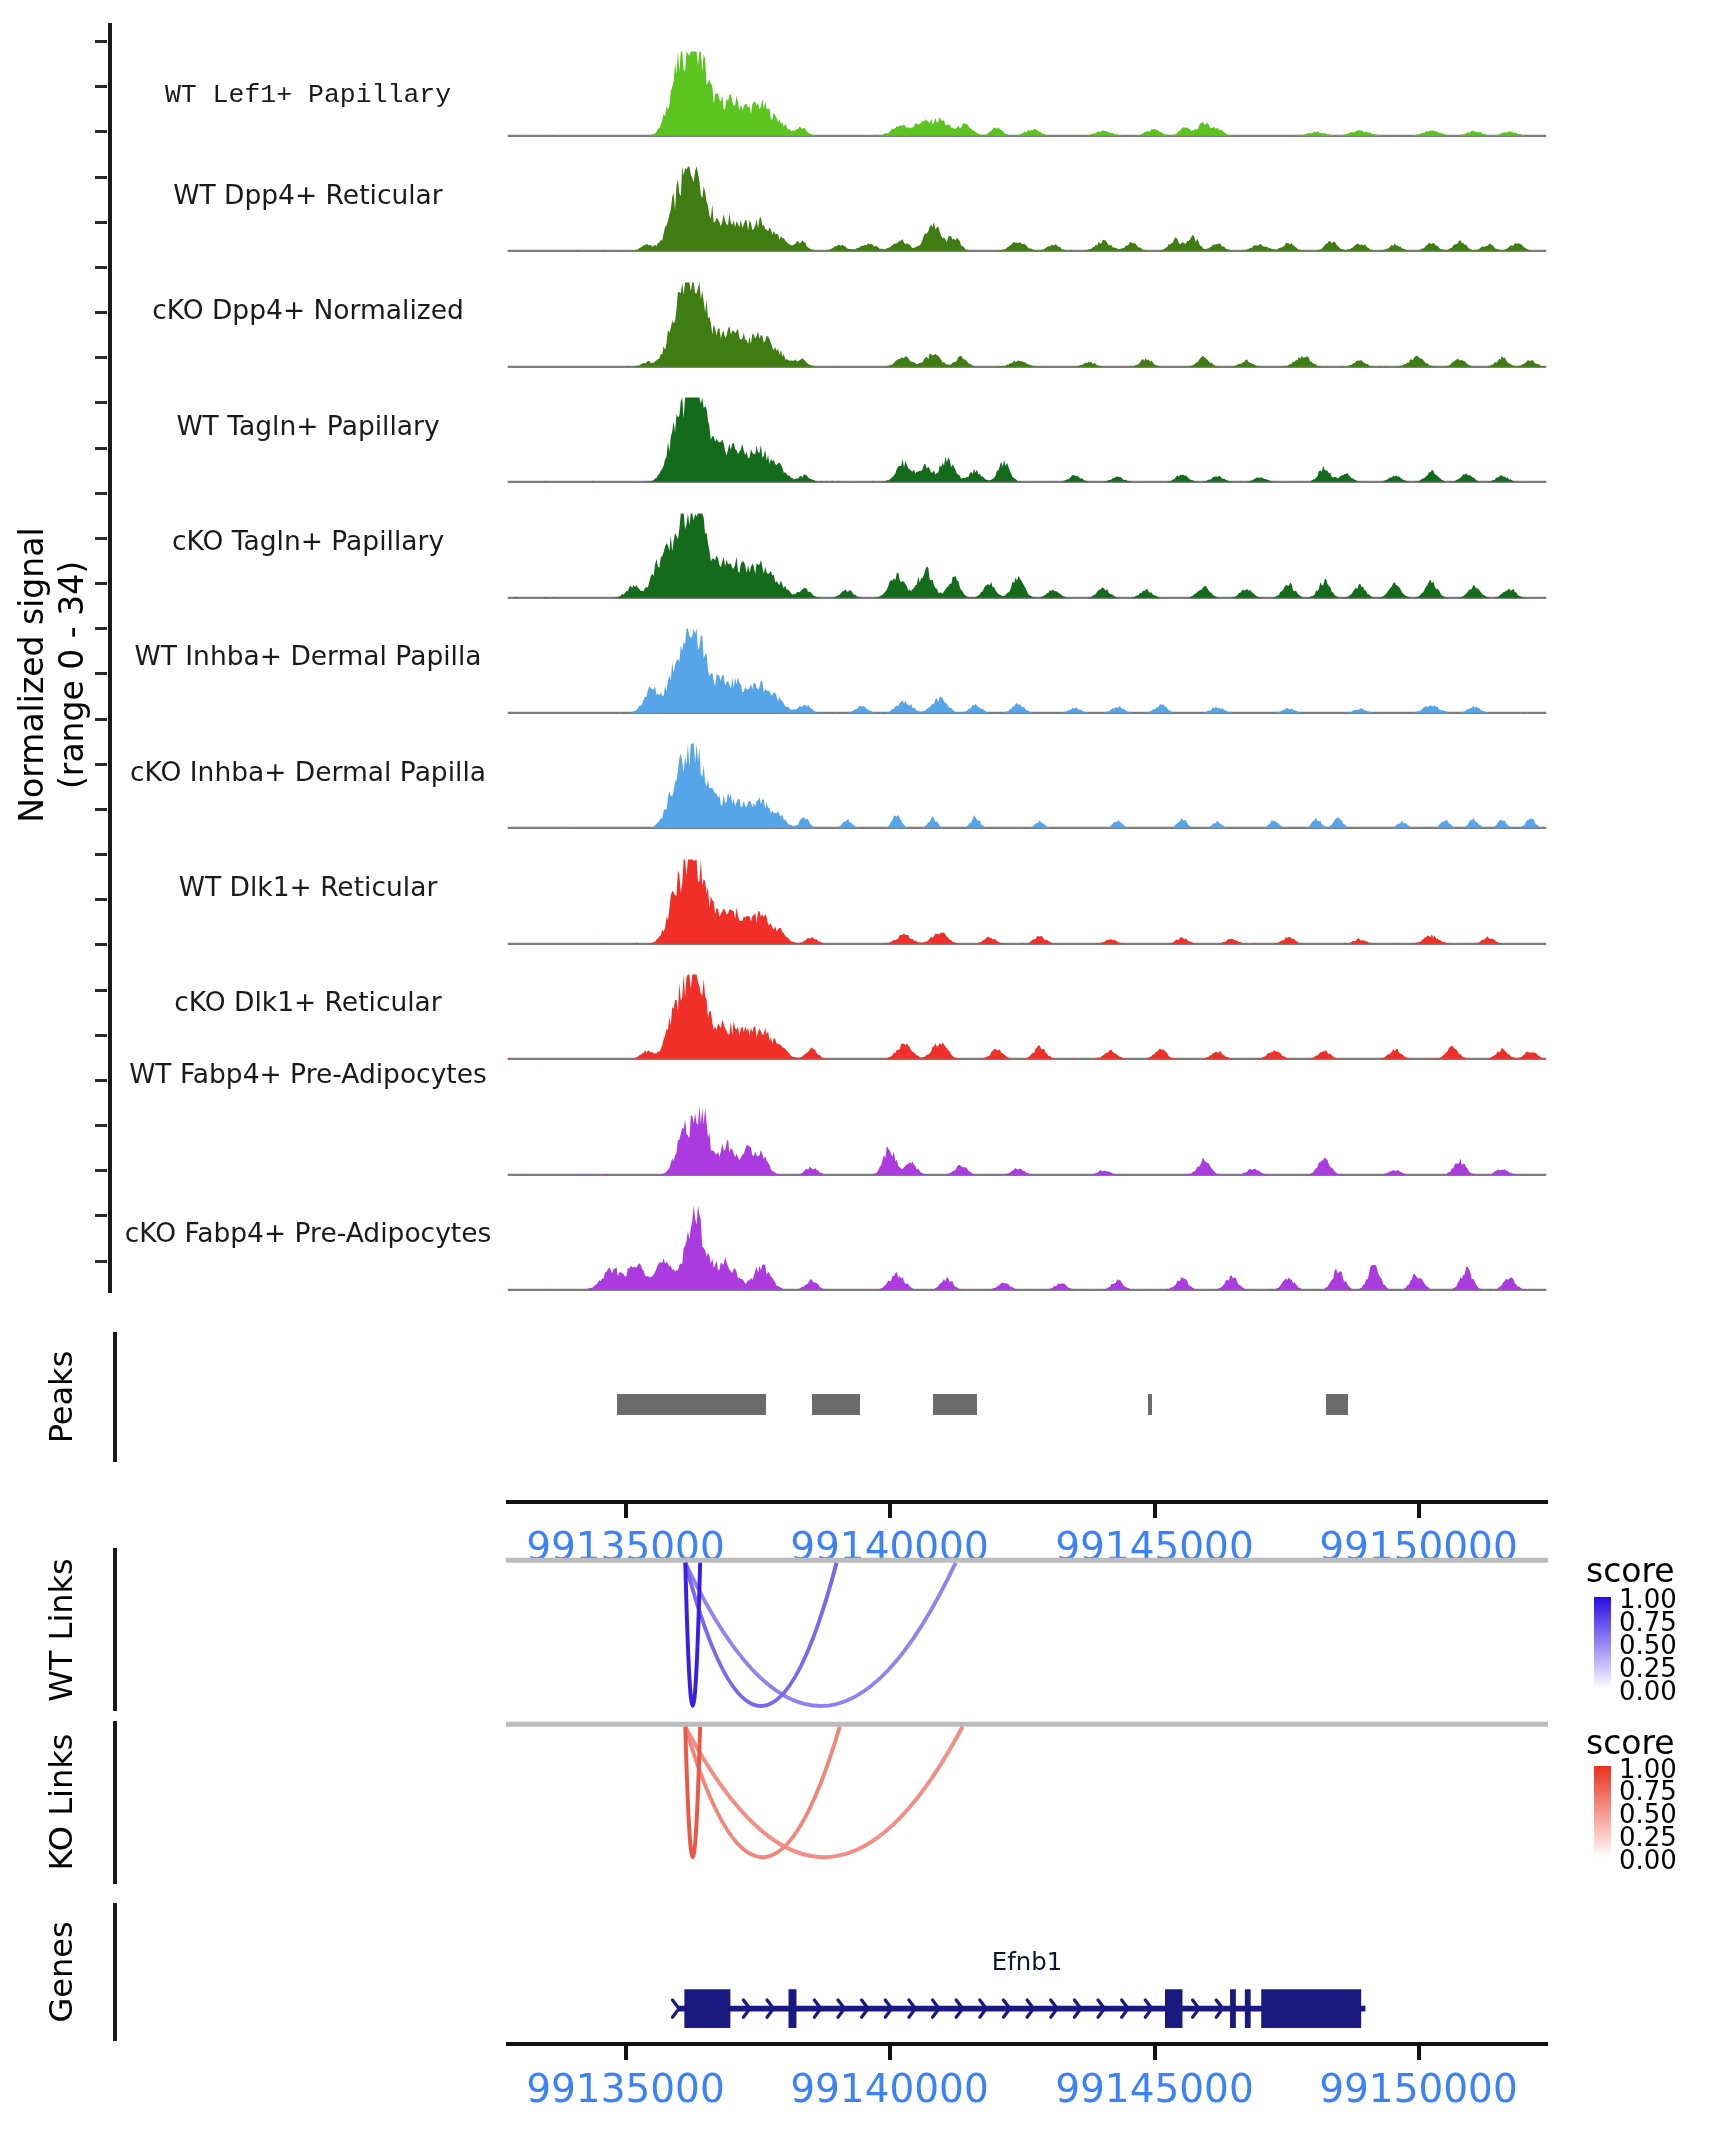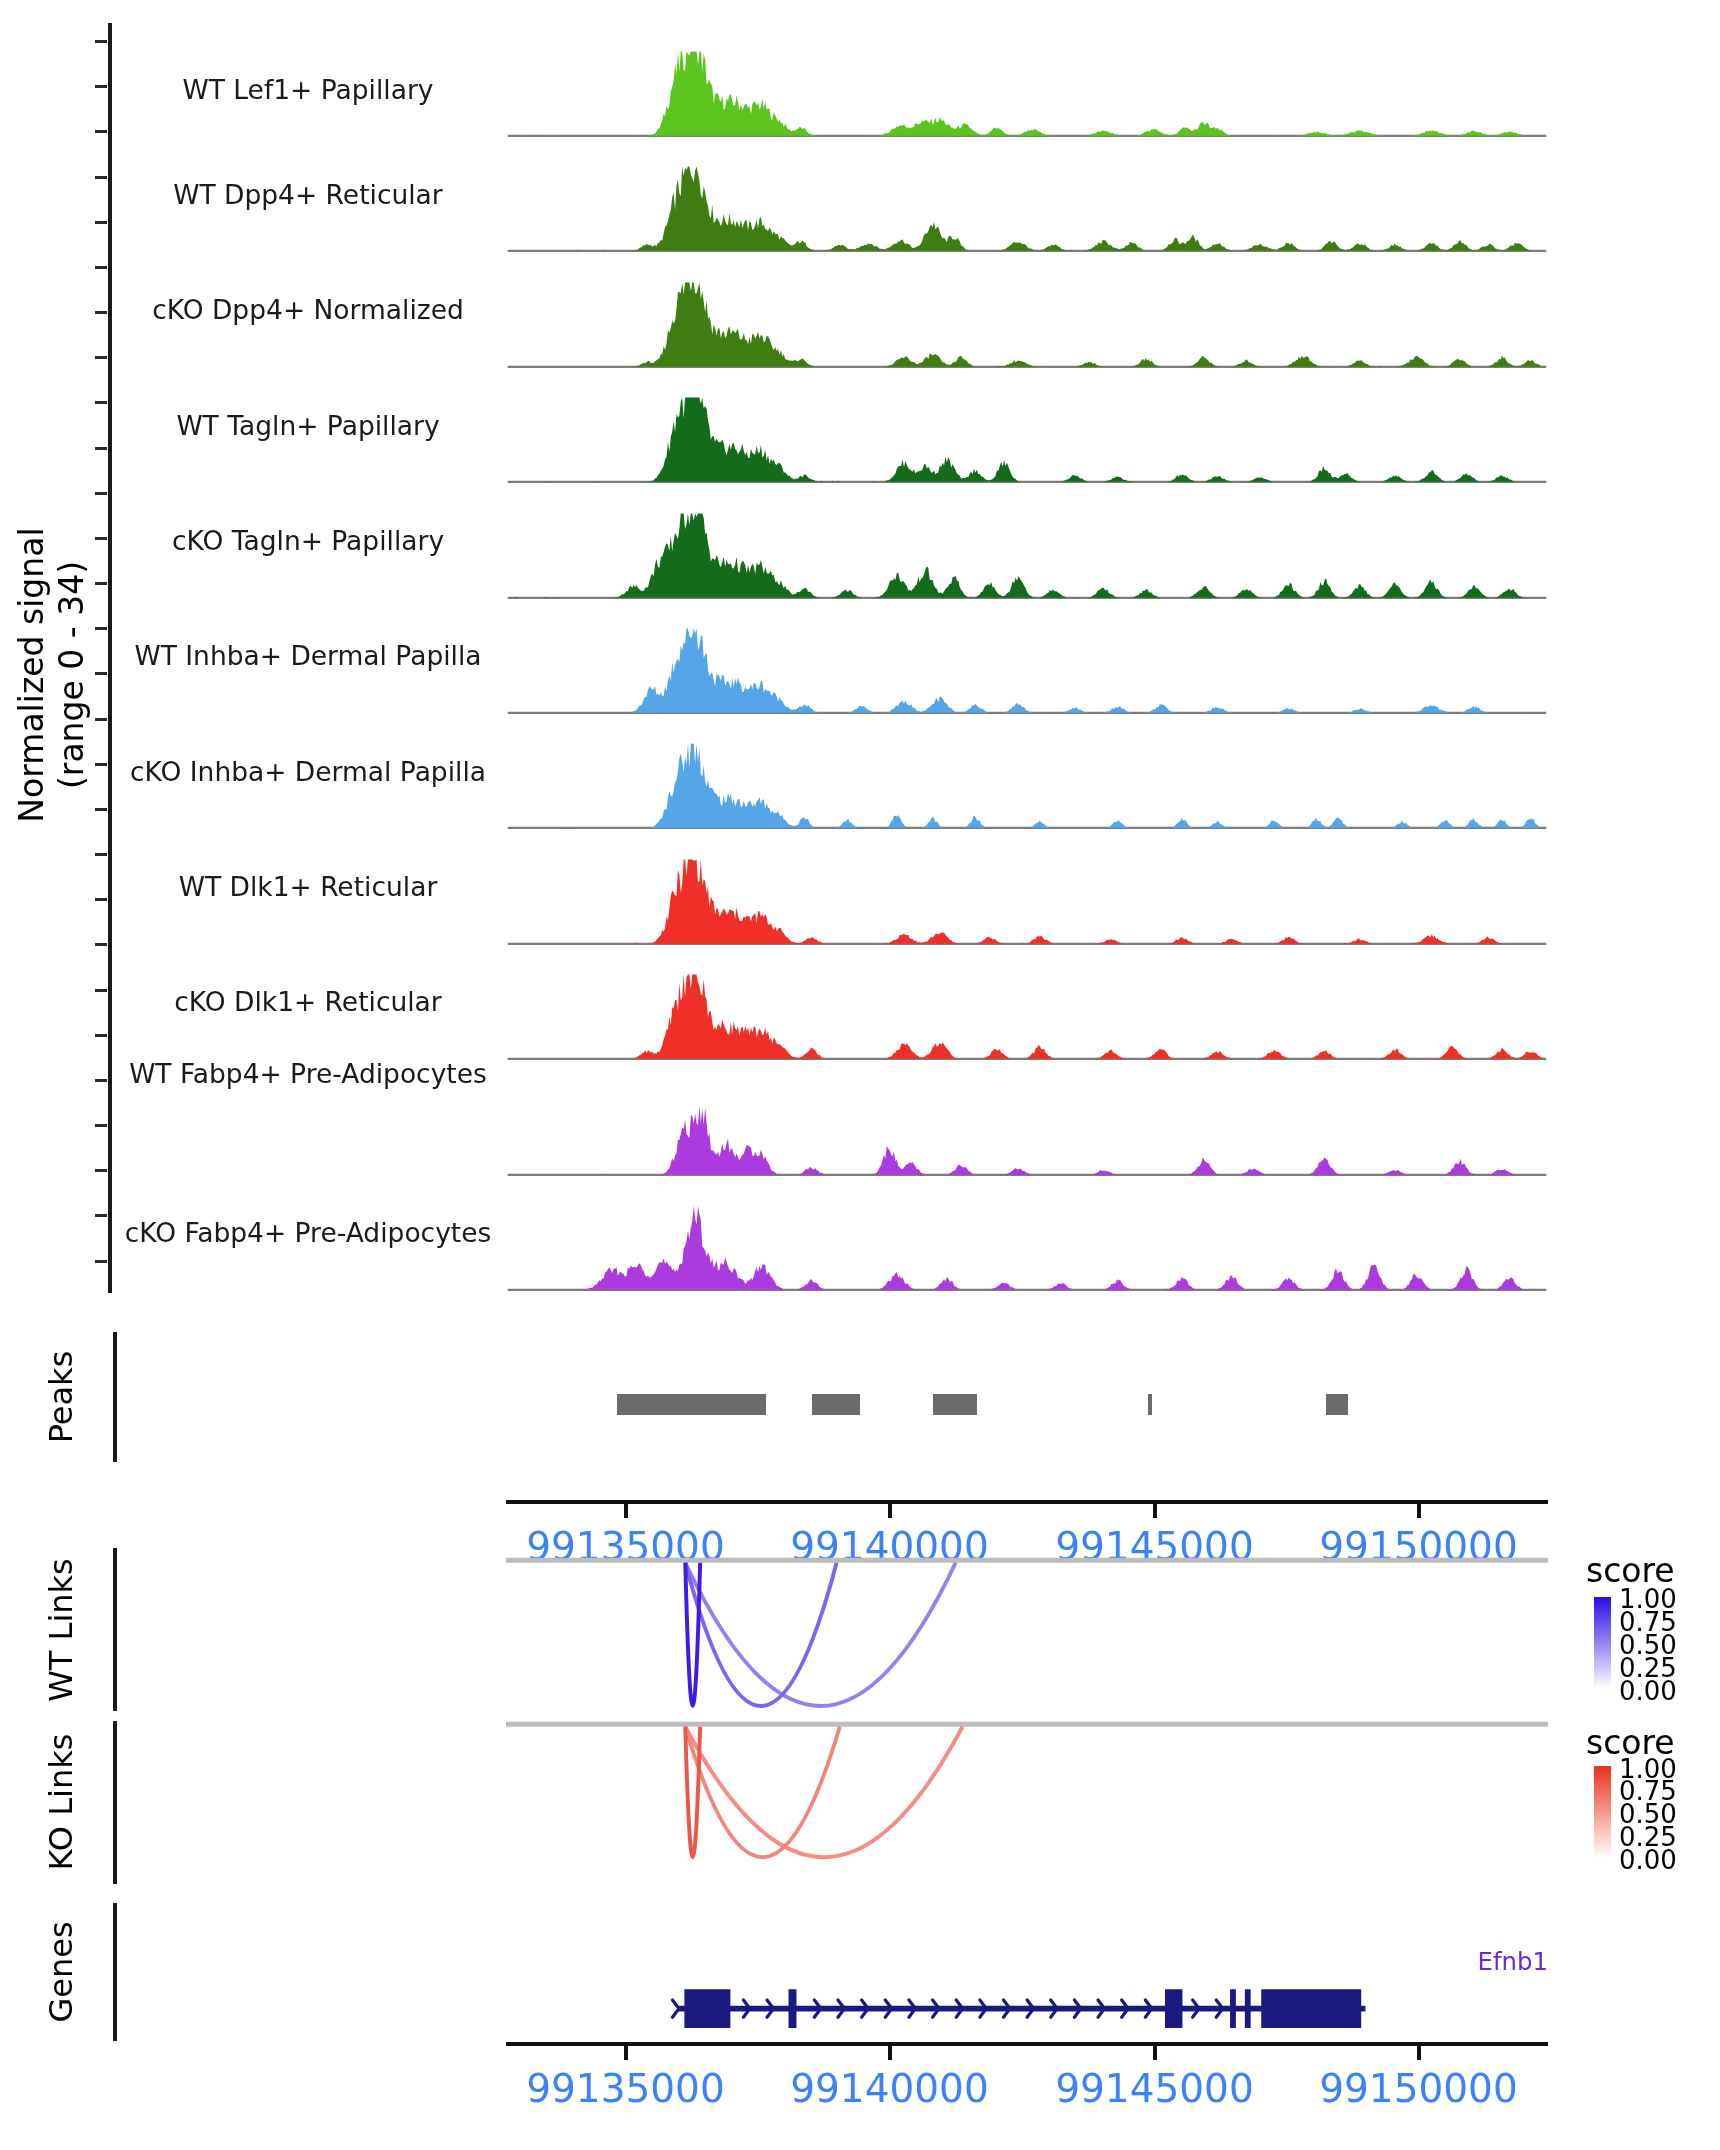--- a/index.html
+++ b/index.html
@@ -26,21 +26,21 @@
   .axis-num{
     position:absolute;width:287px;text-align:center;font-size:39px;color:#3b82f6;
   }
   .axis-title{
     position:absolute;text-align:center;font-size:39px;color:#000;
   }
   .peak-rect{position:absolute;background:#6b6b6b;}
   .legend-title{position:absolute;font-size:33px;color:#000;}
   .legend-bar{position:absolute;width:17px;height:92px;}
   .legend-num{position:absolute;font-size:26px;color:#000;width:86px;}
-  .gene-name{position:absolute;text-align:right;font-size:24.4px;color:#6d28d9;}
+  .gene-name{position:absolute;text-align:center;font-size:24.4px;color:#0f172a;}
   svg{position:absolute;display:block;}
 </style>
 </head>
 <body>
 
 <div id="fig">
 
   <div class="ylab" style="left:52px;top:675px;">
     <div>Normalized signal</div>
     <div>(range 0 - 34)</div>
@@ -82,21 +82,21 @@
   <div class="spine" style="left:113px;top:1548px;width:3.6px;height:163px;"></div>
   <div class="spine" style="left:113px;top:1721px;width:3.6px;height:163px;"></div>
   <div class="spine" style="left:113px;top:1903px;width:3.6px;height:138px;"></div>
 
   <div class="rot-label" style="left:61px;top:1397px;">Peaks</div>
   <div class="rot-label" style="left:61px;top:1630px;">WT Links</div>
   <div class="rot-label" style="left:61px;top:1802px;">KO Links</div>
   <div class="rot-label" style="left:61px;top:1972px;">Genes</div>
 
   <div id="tracks">
-      <div class="track-label" style="top:74px;">WT Lef1+ Papillary</div>
+      <div class="track-label" style="top:80px;font-family:Liberation Mono, monospace;">WT Lef1+ Papillary</div>
       <svg width="1042" height="115" viewBox="0 0 1454 161" style="left:506px;top:23px;">
         <line x1="0" y1="158" x2="1454" y2="158" stroke="#7d7d7d" stroke-width="3"></line>
         <polygon points="0,158 0.0,158.0 2.0,158.0 4.0,158.0 6.0,158.0 8.0,158.0 10.0,158.0 12.0,158.0 14.0,158.0 16.0,158.0 18.0,158.0 20.0,157.9 22.0,158.0 24.0,158.0 26.0,156.6 28.0,158.0 30.0,158.0 32.0,158.0 34.0,158.0 36.0,158.0 38.1,158.0 40.1,158.0 42.1,158.0 44.1,158.0 46.1,158.0 48.1,158.0 50.1,158.0 52.1,158.0 54.1,158.0 56.1,158.0 58.1,158.0 60.1,156.6 62.1,158.0 64.1,158.0 66.1,158.0 68.1,158.0 70.1,158.0 72.1,156.3 74.1,158.0 76.1,158.0 78.1,158.0 80.1,158.0 82.1,158.0 84.1,158.0 86.1,158.0 88.1,158.0 90.1,158.0 92.1,158.0 94.1,158.0 96.1,158.0 98.1,158.0 100.1,158.0 102.1,158.0 104.1,158.0 106.1,158.0 108.1,158.0 110.2,158.0 112.2,158.0 114.2,158.0 116.2,158.0 118.2,158.0 120.2,158.0 122.2,158.0 124.2,158.0 126.2,158.0 128.2,158.0 130.2,158.0 132.2,158.0 134.2,158.0 136.2,158.0 138.2,158.0 140.2,158.0 142.2,158.0 144.2,158.0 146.2,158.0 148.2,158.0 150.2,158.0 152.2,158.0 154.2,158.0 156.2,158.0 158.2,158.0 160.2,158.0 162.2,158.0 164.2,158.0 166.2,158.0 168.2,158.0 170.2,158.0 172.2,158.0 174.2,158.0 176.2,158.0 178.2,158.0 180.2,158.0 182.3,158.0 184.3,158.0 186.3,158.0 188.3,158.0 190.3,157.9 192.3,157.9 194.3,157.8 196.3,157.6 198.3,157.3 200.3,157.0 202.3,155.8 204.3,155.8 206.3,154.6 208.3,152.2 210.3,148.2 212.3,147.5 214.3,142.3 216.3,136.0 218.3,126.9 220.3,130.6 222.3,116.3 224.3,121.6 226.3,115.8 228.3,95.4 230.3,89.1 232.3,81.5 234.3,56.4 236.3,71.6 238.3,40.0 240.3,68.1 242.3,40.0 244.3,40.0 246.3,65.2 248.3,67.8 250.3,40.0 252.3,42.8 254.3,45.7 256.4,40.0 258.4,40.0 260.4,40.0 262.4,40.0 264.4,40.0 266.4,59.6 268.4,40.0 270.4,40.0 272.4,68.3 274.4,42.7 276.4,51.4 278.4,86.3 280.4,83.6 282.4,78.7 284.4,85.3 286.4,87.8 288.4,113.5 290.4,99.3 292.4,98.8 294.4,98.2 296.4,107.1 298.4,110.4 300.4,100.8 302.4,121.5 304.4,119.9 306.4,105.2 308.4,109.5 310.4,100.8 312.4,99.5 314.4,109.6 316.4,116.1 318.4,114.7 320.4,102.2 322.4,111.2 324.4,122.4 326.4,114.0 328.5,122.1 330.5,117.6 332.5,113.2 334.5,113.7 336.5,118.9 338.5,115.8 340.5,127.9 342.5,113.9 344.5,110.2 346.5,110.2 348.5,115.4 350.5,111.8 352.5,121.1 354.5,116.9 356.5,105.6 358.5,119.9 360.5,109.7 362.5,121.5 364.5,119.8 366.5,120.3 368.5,134.9 370.5,135.1 372.5,125.4 374.5,129.3 376.5,133.8 378.5,138.7 380.5,134.9 382.5,140.9 384.5,139.2 386.5,145.1 388.5,140.9 390.5,145.5 392.5,149.0 394.5,148.3 396.5,151.6 398.5,150.7 400.6,150.0 402.6,150.9 404.6,148.5 406.6,148.4 408.6,145.2 410.6,146.3 412.6,148.7 414.6,146.8 416.6,148.1 418.6,151.8 420.6,153.7 422.6,155.0 424.6,155.3 426.6,156.3 428.6,157.2 430.6,157.5 432.6,158.0 434.6,157.9 436.6,157.9 438.6,158.0 440.6,158.0 442.6,158.0 444.6,158.0 446.6,158.0 448.6,158.0 450.6,158.0 452.6,158.0 454.6,158.0 456.6,158.0 458.6,158.0 460.6,158.0 462.6,158.0 464.6,158.0 466.6,158.0 468.6,158.0 470.6,158.0 472.7,158.0 474.7,158.0 476.7,158.0 478.7,158.0 480.7,158.0 482.7,158.0 484.7,158.0 486.7,158.0 488.7,158.0 490.7,158.0 492.7,158.0 494.7,158.0 496.7,158.0 498.7,158.0 500.7,158.0 502.7,158.0 504.7,158.0 506.7,158.0 508.7,157.3 510.7,156.5 512.7,157.9 514.7,157.8 516.7,157.7 518.7,157.6 520.7,157.3 522.7,157.2 524.7,156.4 526.7,155.4 528.7,154.5 530.7,154.2 532.7,154.2 534.7,152.5 536.7,149.9 538.7,148.2 540.7,147.9 542.7,147.5 544.7,144.7 546.8,145.6 548.8,143.5 550.8,143.4 552.8,143.9 554.8,141.7 556.8,144.9 558.8,146.5 560.8,146.1 562.8,147.8 564.8,146.2 566.8,146.2 568.8,144.9 570.8,140.1 572.8,141.4 574.8,141.9 576.8,141.9 578.8,140.0 580.8,136.6 582.8,138.1 584.8,134.6 586.8,136.4 588.8,138.1 590.8,140.5 592.8,133.8 594.8,142.5 596.8,139.4 598.8,132.7 600.8,139.7 602.8,137.8 604.8,131.5 606.8,136.6 608.8,136.4 610.8,136.4 612.8,142.4 614.8,143.1 616.8,142.0 618.9,142.4 620.9,146.7 622.9,146.7 624.9,148.1 626.9,148.2 628.9,146.3 630.9,143.6 632.9,147.8 634.9,146.8 636.9,141.1 638.9,140.4 640.9,141.3 642.9,141.3 644.9,143.4 646.9,147.4 648.9,147.7 650.9,150.6 652.9,150.8 654.9,152.5 656.9,154.0 658.9,154.9 660.9,155.7 662.9,156.6 664.9,156.6 666.9,156.4 668.9,156.4 670.9,154.9 672.9,154.6 674.9,151.8 676.9,151.2 678.9,148.3 680.9,146.8 682.9,146.5 684.9,148.3 686.9,145.9 688.9,148.7 691.0,149.7 693.0,151.3 695.0,153.8 697.0,154.9 699.0,155.4 701.0,156.3 703.0,157.0 705.0,157.4 707.0,157.5 709.0,157.5 711.0,157.3 713.0,156.8 715.0,156.3 717.0,156.2 719.0,155.3 721.0,154.5 723.0,152.5 725.0,152.3 727.0,152.6 729.0,149.4 731.0,151.3 733.0,149.5 735.0,150.9 737.0,148.1 739.0,149.3 741.0,149.5 743.0,152.3 745.0,152.0 747.0,153.7 749.0,155.2 751.0,155.2 753.0,156.4 755.0,156.9 757.0,157.2 759.0,157.5 761.0,157.7 763.0,157.8 765.1,157.9 767.1,157.9 769.1,158.0 771.1,158.0 773.1,158.0 775.1,157.6 777.1,158.0 779.1,158.0 781.1,158.0 783.1,158.0 785.1,158.0 787.1,158.0 789.1,158.0 791.1,158.0 793.1,158.0 795.1,158.0 797.1,158.0 799.1,157.9 801.1,157.9 803.1,157.8 805.1,157.7 807.1,157.5 809.1,157.3 811.1,157.0 813.1,157.0 815.1,156.0 817.1,155.3 819.1,155.2 821.1,154.7 823.1,154.4 825.1,152.5 827.1,151.6 829.1,152.7 831.1,151.3 833.1,150.4 835.1,150.8 837.2,151.7 839.2,151.7 841.2,153.0 843.2,153.5 845.2,154.2 847.2,154.1 849.2,155.8 851.2,155.9 853.2,156.2 855.2,156.5 857.2,156.8 859.2,157.4 861.2,157.6 863.2,157.7 865.2,157.8 867.2,157.9 869.2,157.9 871.2,157.9 873.2,157.9 875.2,157.8 877.2,157.7 879.2,157.5 881.2,157.3 883.2,156.7 885.2,156.8 887.2,155.4 889.2,154.6 891.2,153.1 893.2,152.3 895.2,151.4 897.2,151.4 899.2,151.9 901.2,148.9 903.2,149.2 905.2,148.5 907.2,149.0 909.3,149.7 911.3,151.3 913.3,152.9 915.3,153.0 917.3,154.3 919.3,155.6 921.3,156.0 923.3,156.0 925.3,156.8 927.3,156.9 929.3,156.7 931.3,156.7 933.3,155.6 935.3,155.7 937.3,153.9 939.3,151.8 941.3,150.0 943.3,148.0 945.3,146.3 947.3,145.8 949.3,147.3 951.3,145.8 953.3,148.1 955.3,148.7 957.3,151.1 959.3,150.6 961.3,149.5 963.3,148.0 965.3,149.9 967.3,145.6 969.3,140.7 971.3,139.9 973.3,138.4 975.3,142.4 977.3,141.6 979.3,139.4 981.3,142.2 983.4,147.3 985.4,146.7 987.4,146.8 989.4,145.6 991.4,148.4 993.4,146.2 995.4,148.6 997.4,150.6 999.4,149.2 1001.4,151.8 1003.4,153.3 1005.4,154.7 1007.4,156.0 1009.4,156.7 1011.4,157.2 1013.4,157.5 1015.4,157.7 1017.4,156.3 1019.4,157.9 1021.4,158.0 1023.4,158.0 1025.4,158.0 1027.4,158.0 1029.4,158.0 1031.4,158.0 1033.4,158.0 1035.4,158.0 1037.4,158.0 1039.4,158.0 1041.4,158.0 1043.4,158.0 1045.4,158.0 1047.4,158.0 1049.4,158.0 1051.4,158.0 1053.4,158.0 1055.5,158.0 1057.5,158.0 1059.5,158.0 1061.5,158.0 1063.5,158.0 1065.5,158.0 1067.5,158.0 1069.5,158.0 1071.5,157.2 1073.5,158.0 1075.5,158.0 1077.5,158.0 1079.5,158.0 1081.5,158.0 1083.5,158.0 1085.5,158.0 1087.5,158.0 1089.5,158.0 1091.5,158.0 1093.5,158.0 1095.5,158.0 1097.5,157.9 1099.5,157.9 1101.5,157.8 1103.5,157.9 1105.5,157.6 1107.5,157.5 1109.5,157.3 1111.5,156.9 1113.5,156.5 1115.5,156.3 1117.5,155.5 1119.5,154.7 1121.5,153.9 1123.5,154.5 1125.5,153.8 1127.6,154.1 1129.6,151.9 1131.6,153.5 1133.6,151.4 1135.6,152.9 1137.6,153.9 1139.6,153.9 1141.6,154.8 1143.6,153.7 1145.6,155.2 1147.6,155.7 1149.6,155.9 1151.6,156.4 1153.6,156.8 1155.6,156.9 1157.6,157.2 1159.6,157.3 1161.6,157.3 1163.6,157.2 1165.6,157.0 1167.6,157.0 1169.6,156.6 1171.6,156.2 1173.6,155.1 1175.6,155.4 1177.6,154.3 1179.6,153.1 1181.6,152.8 1183.6,153.0 1185.6,153.2 1187.6,151.3 1189.6,150.8 1191.6,150.3 1193.6,150.5 1195.6,150.4 1197.6,152.2 1199.7,152.8 1201.7,152.1 1203.7,153.1 1205.7,153.7 1207.7,153.4 1209.7,155.0 1211.7,155.3 1213.7,155.9 1215.7,156.4 1217.7,156.5 1219.7,156.8 1221.7,157.2 1223.7,157.4 1225.7,157.6 1227.7,157.7 1229.7,157.8 1231.7,157.8 1233.7,157.9 1235.7,157.9 1237.7,158.0 1239.7,158.0 1241.7,158.0 1243.7,158.0 1245.7,158.0 1247.7,158.0 1249.7,158.0 1251.7,158.0 1253.7,158.0 1255.7,158.0 1257.7,157.9 1259.7,157.9 1261.7,157.8 1263.7,157.7 1265.7,157.9 1267.7,156.4 1269.7,156.9 1271.7,156.8 1273.8,155.9 1275.8,156.1 1277.8,155.2 1279.8,153.7 1281.8,154.0 1283.8,153.7 1285.8,151.3 1287.8,151.8 1289.8,151.4 1291.8,150.4 1293.8,151.4 1295.8,150.1 1297.8,151.4 1299.8,151.6 1301.8,152.1 1303.8,154.3 1305.8,153.5 1307.8,154.8 1309.8,154.8 1311.8,155.8 1313.8,156.5 1315.8,156.9 1317.8,157.2 1319.8,157.4 1321.8,157.6 1323.8,157.6 1325.8,157.6 1327.8,157.6 1329.8,157.4 1331.8,157.2 1333.8,156.8 1335.8,156.1 1337.8,155.7 1339.8,155.6 1341.8,154.8 1343.8,152.7 1345.9,153.9 1347.9,152.3 1349.9,150.7 1351.9,150.7 1353.9,152.0 1355.9,152.2 1357.9,152.9 1359.9,152.9 1361.9,152.6 1363.9,154.5 1365.9,155.5 1367.9,155.3 1369.9,156.6 1371.9,156.7 1373.9,157.1 1375.9,157.3 1377.9,157.3 1379.9,157.3 1381.9,157.1 1383.9,156.8 1385.9,156.6 1387.9,156.1 1389.9,155.0 1391.9,154.4 1393.9,153.2 1395.9,153.4 1397.9,153.0 1399.9,153.4 1401.9,151.6 1403.9,152.2 1405.9,152.3 1407.9,153.8 1409.9,153.6 1411.9,153.8 1413.9,155.7 1415.9,155.5 1418.0,155.9 1420.0,156.8 1422.0,157.1 1424.0,157.4 1426.0,157.6 1428.0,157.8 1430.0,157.9 1432.0,157.9 1434.0,158.0 1436.0,158.0 1438.0,158.0 1440.0,158.0 1442.0,158.0 1444.0,158.0 1446.0,158.0 1448.0,158.0 1450.0,158.0 1452.0,158.0 1454.0,158.0 1454,158" fill="#5bc41e" stroke="none"></polygon>
       </svg>
       <div class="track-label" style="top:179px;">WT Dpp4+ Reticular</div>
       <svg width="1042" height="115" viewBox="0 0 1454 161" style="left:506px;top:138px;">
         <line x1="0" y1="158" x2="1454" y2="158" stroke="#7d7d7d" stroke-width="3"></line>
         <polygon points="0,158 0.0,158.0 2.0,158.0 4.0,158.0 6.0,158.0 8.0,158.0 10.0,158.0 12.0,158.0 14.0,158.0 16.0,158.0 18.0,158.0 20.0,158.0 22.0,158.0 24.0,158.0 26.0,158.0 28.0,158.0 30.0,158.0 32.0,158.0 34.0,158.0 36.0,157.7 38.1,158.0 40.1,158.0 42.1,158.0 44.1,158.0 46.1,158.0 48.1,158.0 50.1,158.0 52.1,158.0 54.1,158.0 56.1,158.0 58.1,158.0 60.1,158.0 62.1,158.0 64.1,158.0 66.1,158.0 68.1,158.0 70.1,158.0 72.1,158.0 74.1,158.0 76.1,158.0 78.1,158.0 80.1,158.0 82.1,158.0 84.1,158.0 86.1,158.0 88.1,158.0 90.1,158.0 92.1,158.0 94.1,158.0 96.1,158.0 98.1,156.3 100.1,158.0 102.1,158.0 104.1,158.0 106.1,158.0 108.1,158.0 110.2,158.0 112.2,158.0 114.2,158.0 116.2,158.0 118.2,158.0 120.2,158.0 122.2,158.0 124.2,158.0 126.2,158.0 128.2,158.0 130.2,158.0 132.2,158.0 134.2,156.4 136.2,158.0 138.2,158.0 140.2,158.0 142.2,158.0 144.2,158.0 146.2,158.0 148.2,158.0 150.2,158.0 152.2,158.0 154.2,158.0 156.2,157.1 158.2,158.0 160.2,158.0 162.2,158.0 164.2,158.0 166.2,158.0 168.2,158.0 170.2,157.9 172.2,157.9 174.2,157.7 176.2,157.5 178.2,157.1 180.2,156.8 182.3,156.0 184.3,154.1 186.3,153.3 188.3,151.8 190.3,149.9 192.3,150.5 194.3,147.9 196.3,149.3 198.3,150.2 200.3,149.4 202.3,152.1 204.3,151.3 206.3,149.6 208.3,151.6 210.3,147.5 212.3,146.4 214.3,142.5 216.3,144.0 218.3,133.7 220.3,124.2 222.3,122.8 224.3,116.6 226.3,107.4 228.3,100.4 230.3,83.0 232.3,76.7 234.3,101.1 236.3,66.7 238.3,57.6 240.3,77.3 242.3,81.2 244.3,40.0 246.3,52.9 248.3,41.8 250.3,44.4 252.3,40.0 254.3,40.0 256.4,51.4 258.4,56.4 260.4,62.0 262.4,45.5 264.4,40.0 266.4,49.4 268.4,60.7 270.4,79.7 272.4,84.5 274.4,67.2 276.4,75.7 278.4,88.6 280.4,95.3 282.4,108.9 284.4,112.2 286.4,93.0 288.4,118.7 290.4,117.2 292.4,111.8 294.4,114.0 296.4,117.9 298.4,123.4 300.4,117.6 302.4,106.5 304.4,116.0 306.4,120.9 308.4,121.8 310.4,105.2 312.4,118.6 314.4,121.8 316.4,115.1 318.4,124.9 320.4,116.2 322.4,119.9 324.4,125.1 326.4,114.0 328.5,125.9 330.5,120.6 332.5,115.3 334.5,115.5 336.5,129.4 338.5,115.5 340.5,119.1 342.5,128.9 344.5,127.4 346.5,122.2 348.5,114.1 350.5,126.6 352.5,112.3 354.5,110.8 356.5,123.2 358.5,121.5 360.5,127.4 362.5,128.1 364.5,130.5 366.5,125.4 368.5,128.4 370.5,135.3 372.5,130.1 374.5,134.6 376.5,134.5 378.5,134.7 380.5,142.8 382.5,137.3 384.5,140.5 386.5,140.4 388.5,143.4 390.5,145.7 392.5,147.8 394.5,148.7 396.5,150.1 398.5,150.6 400.6,149.0 402.6,148.3 404.6,144.9 406.6,144.6 408.6,147.6 410.6,146.3 412.6,143.1 414.6,145.9 416.6,146.4 418.6,151.9 420.6,153.2 422.6,154.7 424.6,155.8 426.6,156.5 428.6,156.9 430.6,157.4 432.6,157.7 434.6,157.8 436.6,157.9 438.6,157.9 440.6,157.9 442.6,157.8 444.6,156.8 446.6,157.4 448.6,156.7 450.6,156.1 452.6,155.5 454.6,154.2 456.6,153.0 458.6,150.9 460.6,151.6 462.6,149.4 464.6,149.8 466.6,150.7 468.6,149.1 470.6,151.1 472.7,151.7 474.7,154.2 476.7,155.0 478.7,155.4 480.7,155.5 482.7,155.8 484.7,155.7 486.7,156.0 488.7,154.0 490.7,153.6 492.7,153.4 494.7,150.7 496.7,151.2 498.7,150.4 500.7,149.3 502.7,149.7 504.7,147.2 506.7,148.9 508.7,148.2 510.7,149.2 512.7,151.9 514.7,151.6 516.7,151.1 518.7,153.3 520.7,155.0 522.7,155.2 524.7,155.3 526.7,155.7 528.7,155.8 530.7,154.5 532.7,153.7 534.7,153.3 536.7,151.1 538.7,150.3 540.7,148.1 542.7,148.2 544.7,147.5 546.8,145.1 548.8,144.7 550.8,143.2 552.8,141.6 554.8,146.7 556.8,148.6 558.8,147.2 560.8,148.7 562.8,149.1 564.8,152.3 566.8,154.1 568.8,153.5 570.8,153.0 572.8,151.9 574.8,151.3 576.8,150.3 578.8,147.6 580.8,142.0 582.8,135.7 584.8,133.7 586.8,134.2 588.8,130.6 590.8,124.3 592.8,121.0 594.8,125.1 596.8,117.6 598.8,128.1 600.8,125.3 602.8,123.9 604.8,131.0 606.8,136.8 608.8,140.7 610.8,139.4 612.8,141.6 614.8,145.8 616.8,138.3 618.9,136.8 620.9,138.0 622.9,142.1 624.9,141.4 626.9,143.0 628.9,139.9 630.9,141.3 632.9,144.6 634.9,150.4 636.9,151.3 638.9,153.3 640.9,156.0 642.9,156.6 644.9,157.2 646.9,157.6 648.9,157.8 650.9,157.9 652.9,158.0 654.9,158.0 656.9,158.0 658.9,157.7 660.9,158.0 662.9,158.0 664.9,158.0 666.9,158.0 668.9,158.0 670.9,158.0 672.9,158.0 674.9,158.0 676.9,158.0 678.9,158.0 680.9,157.9 682.9,157.9 684.9,157.8 686.9,157.6 688.9,157.4 691.0,157.2 693.0,156.2 695.0,156.2 697.0,155.5 699.0,153.4 701.0,152.3 703.0,150.5 705.0,149.6 707.0,146.9 709.0,145.3 711.0,146.6 713.0,146.2 715.0,147.0 717.0,145.8 719.0,147.3 721.0,148.6 723.0,148.0 725.0,149.3 727.0,151.7 729.0,154.3 731.0,154.6 733.0,154.8 735.0,156.1 737.0,156.7 739.0,157.2 741.0,157.4 743.0,157.4 745.0,157.3 747.0,156.7 749.0,156.0 751.0,155.7 753.0,154.0 755.0,152.8 757.0,151.3 759.0,152.3 761.0,149.4 763.0,150.1 765.1,150.0 767.1,148.9 769.1,150.5 771.1,152.4 773.1,152.7 775.1,155.3 777.1,155.9 779.1,156.6 781.1,157.2 783.1,157.5 785.1,157.7 787.1,157.9 789.1,156.5 791.1,158.0 793.1,158.0 795.1,158.0 797.1,158.0 799.1,158.0 801.1,157.9 803.1,157.9 805.1,157.8 807.1,157.6 809.1,157.3 811.1,156.7 813.1,156.0 815.1,155.5 817.1,154.9 819.1,152.8 821.1,152.5 823.1,149.6 825.1,150.8 827.1,145.7 829.1,147.8 831.1,147.7 833.1,142.3 835.1,143.0 837.2,143.4 839.2,146.8 841.2,150.0 843.2,149.9 845.2,150.2 847.2,153.2 849.2,153.2 851.2,154.1 853.2,154.8 855.2,155.8 857.2,155.3 859.2,154.6 861.2,154.2 863.2,153.6 865.2,150.9 867.2,150.4 869.2,149.4 871.2,145.4 873.2,146.6 875.2,147.2 877.2,146.9 879.2,148.3 881.2,151.0 883.2,153.6 885.2,153.1 887.2,154.7 889.2,156.5 891.2,156.9 893.2,157.4 895.2,157.7 897.2,157.8 899.2,157.9 901.2,158.0 903.2,158.0 905.2,158.0 907.2,157.9 909.3,157.8 911.3,157.7 913.3,157.4 915.3,157.0 917.3,156.2 919.3,155.3 921.3,153.6 923.3,152.7 925.3,148.6 927.3,149.0 929.3,147.4 931.3,146.3 933.3,141.2 935.3,139.4 937.3,140.9 939.3,146.4 941.3,149.0 943.3,147.1 945.3,145.8 947.3,147.7 949.3,147.9 951.3,144.1 953.3,144.3 955.3,141.8 957.3,138.4 959.3,135.0 961.3,138.8 963.3,145.6 965.3,141.4 967.3,144.8 969.3,151.3 971.3,150.8 973.3,154.3 975.3,155.4 977.3,155.7 979.3,154.6 981.3,154.5 983.4,152.7 985.4,152.2 987.4,148.7 989.4,150.2 991.4,148.0 993.4,149.0 995.4,147.6 997.4,147.5 999.4,151.4 1001.4,151.9 1003.4,152.1 1005.4,154.9 1007.4,155.7 1009.4,156.1 1011.4,157.2 1013.4,157.5 1015.4,157.7 1017.4,157.8 1019.4,157.9 1021.4,157.9 1023.4,157.9 1025.4,157.8 1027.4,157.6 1029.4,157.4 1031.4,157.1 1033.4,156.4 1035.4,156.1 1037.4,155.0 1039.4,154.0 1041.4,154.2 1043.4,151.3 1045.4,150.4 1047.4,150.3 1049.4,150.4 1051.4,150.0 1053.4,147.9 1055.5,149.7 1057.5,151.9 1059.5,152.0 1061.5,152.5 1063.5,152.3 1065.5,154.6 1067.5,153.9 1069.5,155.5 1071.5,155.4 1073.5,156.2 1075.5,156.6 1077.5,156.2 1079.5,154.5 1081.5,153.6 1083.5,153.2 1085.5,151.9 1087.5,151.3 1089.5,146.8 1091.5,147.2 1093.5,147.3 1095.5,149.4 1097.5,146.8 1099.5,150.0 1101.5,151.5 1103.5,152.8 1105.5,155.1 1107.5,156.1 1109.5,156.5 1111.5,157.2 1113.5,157.6 1115.5,157.8 1117.5,157.5 1119.5,157.9 1121.5,158.0 1123.5,158.0 1125.5,158.0 1127.6,157.9 1129.6,157.8 1131.6,157.6 1133.6,157.3 1135.6,156.4 1137.6,156.3 1139.6,155.2 1141.6,152.7 1143.6,150.4 1145.6,148.0 1147.6,147.5 1149.6,144.6 1151.6,144.1 1153.6,147.6 1155.6,145.3 1157.6,145.1 1159.6,148.0 1161.6,150.8 1163.6,152.6 1165.6,155.0 1167.6,154.9 1169.6,156.1 1171.6,156.6 1173.6,156.8 1175.6,156.2 1177.6,155.7 1179.6,155.5 1181.6,154.1 1183.6,153.1 1185.6,150.5 1187.6,149.3 1189.6,147.4 1191.6,148.9 1193.6,149.8 1195.6,148.9 1197.6,150.5 1199.7,148.8 1201.7,151.1 1203.7,153.3 1205.7,154.5 1207.7,156.3 1209.7,156.5 1211.7,157.3 1213.7,157.6 1215.7,157.8 1217.7,157.8 1219.7,157.8 1221.7,157.6 1223.7,157.4 1225.7,156.7 1227.7,156.5 1229.7,155.3 1231.7,154.8 1233.7,154.2 1235.7,151.6 1237.7,149.4 1239.7,151.5 1241.7,147.4 1243.7,150.4 1245.7,150.2 1247.7,152.3 1249.7,151.4 1251.7,154.7 1253.7,154.7 1255.7,155.6 1257.7,156.6 1259.7,157.2 1261.7,157.5 1263.7,157.7 1265.7,157.8 1267.7,157.5 1269.7,157.8 1271.7,157.7 1273.8,157.4 1275.8,156.7 1277.8,156.6 1279.8,154.6 1281.8,154.8 1283.8,153.4 1285.8,150.6 1287.8,149.4 1289.8,146.6 1291.8,147.6 1293.8,148.3 1295.8,146.5 1297.8,148.4 1299.8,151.0 1301.8,151.0 1303.8,153.5 1305.8,155.5 1307.8,155.6 1309.8,156.2 1311.8,156.7 1313.8,156.7 1315.8,156.4 1317.8,155.3 1319.8,154.2 1321.8,153.8 1323.8,150.1 1325.8,149.2 1327.8,148.4 1329.8,148.2 1331.8,143.8 1333.8,143.2 1335.8,147.3 1337.8,147.0 1339.8,149.4 1341.8,149.4 1343.8,152.1 1345.9,155.0 1347.9,155.0 1349.9,156.7 1351.9,156.8 1353.9,156.8 1355.9,156.8 1357.9,156.5 1359.9,155.4 1361.9,153.8 1363.9,152.6 1365.9,151.6 1367.9,152.5 1369.9,150.9 1371.9,151.2 1373.9,148.2 1375.9,148.4 1377.9,149.9 1379.9,151.3 1381.9,154.4 1383.9,155.0 1385.9,155.8 1387.9,156.4 1389.9,156.6 1391.9,157.2 1393.9,156.8 1395.9,156.4 1397.9,155.5 1399.9,154.4 1401.9,152.5 1403.9,150.6 1405.9,150.5 1407.9,150.8 1409.9,147.1 1411.9,147.8 1413.9,148.0 1415.9,147.5 1418.0,148.9 1420.0,149.4 1422.0,152.5 1424.0,153.2 1426.0,155.1 1428.0,155.8 1430.0,157.0 1432.0,157.4 1434.0,157.7 1436.0,157.8 1438.0,157.9 1440.0,158.0 1442.0,158.0 1444.0,158.0 1446.0,158.0 1448.0,157.7 1450.0,158.0 1452.0,158.0 1454.0,158.0 1454,158" fill="#3f7d12" stroke="none"></polygon>
       </svg>
       <div class="track-label" style="top:294px;">cKO Dpp4+ Normalized</div>

